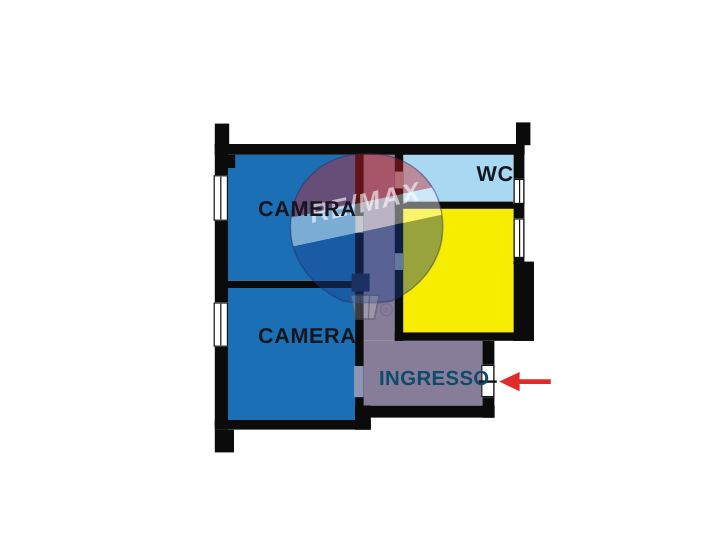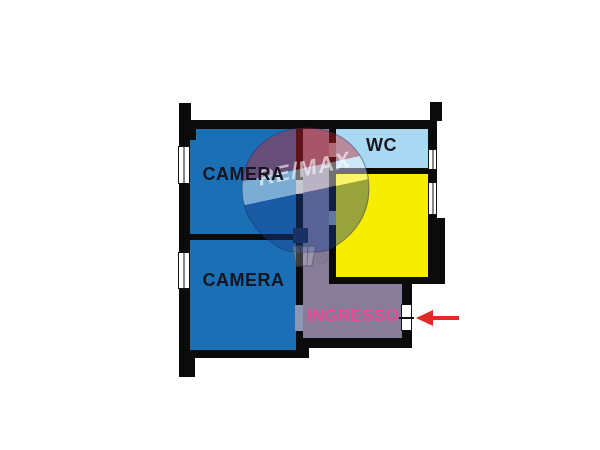--- a/index.html
+++ b/index.html
@@ -16,21 +16,21 @@
   .window.vert::after{
     content:"";position:absolute;left:50%;top:0;bottom:0;width:1px;
     background:#111;transform:translateX(-50%);
   }
   .window.horiz::after{
     content:"";position:absolute;top:50%;left:-3px;right:-3px;height:2px;
     background:#111;transform:translateY(-50%);
   }
   .doorgap{position:absolute;z-index:3;}
   .room-label{
-    position:absolute;z-index:5;font-weight:bold;text-align:center;
+    position:absolute;z-index:5;font-weight:bold;text-align:right;
     letter-spacing:0.5px;line-height:1.1;color:#15151f;
   }
   .fs18{font-size:18px;}
   .fs17{font-size:17px;}
   svg.overlay{position:absolute;left:0;top:0;z-index:4;pointer-events:none;}
   svg.arrowlayer{z-index:6;}
 </style>
 </head>
 <body>
 
@@ -96,15 +96,15 @@
   </svg>
 
   <svg class="overlay arrowlayer" width="600" height="450" viewBox="0 0 600 450">
     <line x1="432" y1="318" x2="459" y2="318" stroke-width="4" stroke="#E12B28"></line>
     <polygon points="416,318 433,310 433,326" fill="#E12B28"></polygon>
   </svg>
 
   <div class="room-label fs18" style="left: 190px; top: 165px; width: 107px; color: rgb(21, 21, 31);">CAMERA</div>
   <div class="room-label fs18" style="left: 190px; top: 271px; width: 107px; color: rgb(21, 21, 31);">CAMERA</div>
   <div class="room-label fs18" style="left: 335px; top: 136px; width: 93px; color: rgb(21, 21, 31);">WC</div>
-  <div class="room-label fs17" style="left: 298px; top: 307px; width: 110px; letter-spacing: 0.3px; color: #ec4899;">INGRESSO</div>
+  <div class="room-label fs17" style="left: 298px; top: 307px; width: 110px; letter-spacing: 0.3px; color: #0c4a6e;">INGRESSO</div>
 
 </div>
 
 </body></html>

